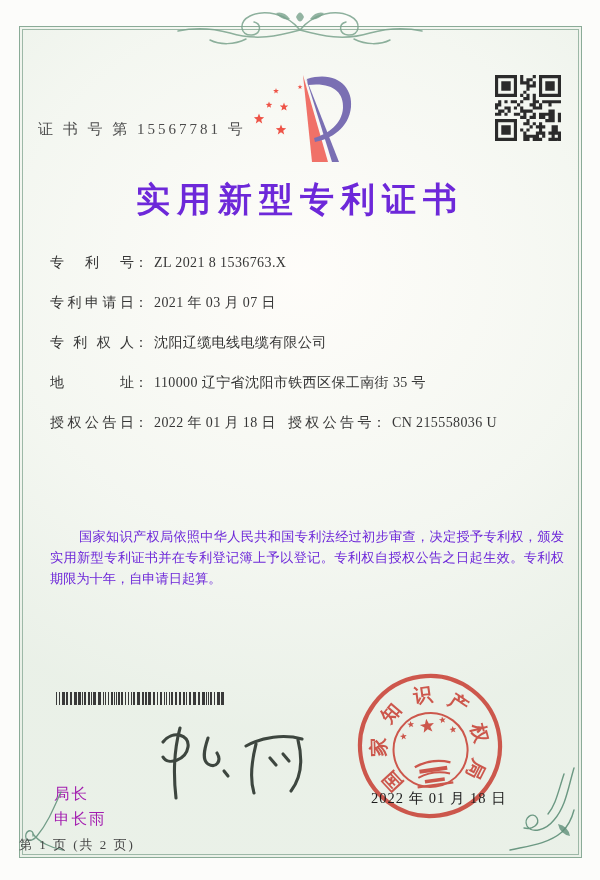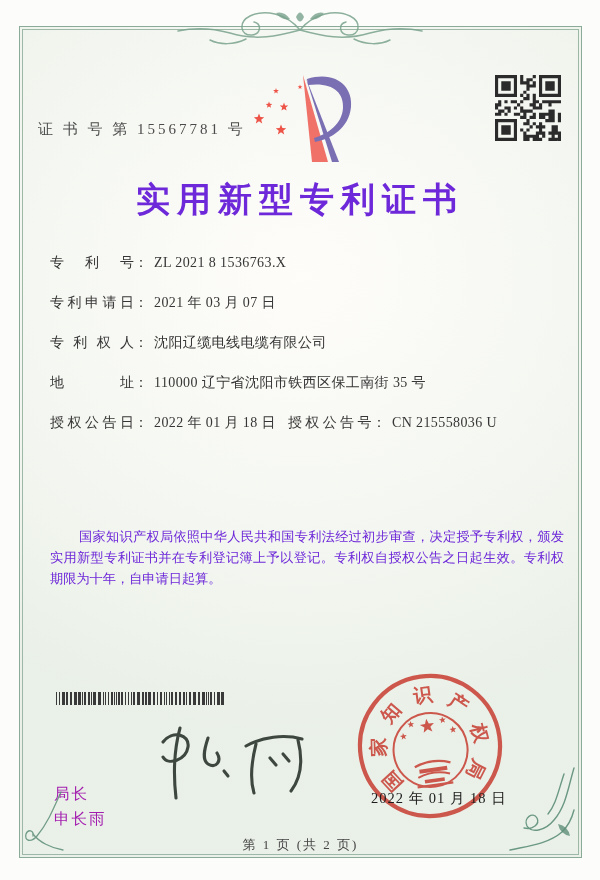--- a/index.html
+++ b/index.html
@@ -45,21 +45,21 @@
   .grant2{margin-left:12px;}
   
   .paras{position:absolute;left:50px;right:36px;top:527px;font-size:13.2px;line-height:1.58;color:#6d28d9;text-align:justify;}
   .paras p{margin:0 0 2px;text-indent:2.2em;}
   
   .barcode{position:absolute;left:56px;top:692px;width:168px;height:13px;}
   .director{position:absolute;left:54px;top:737px;font-size:15.5px;line-height:25px;letter-spacing:2px;color:#a21caf;margin-top:44px;}
   .signature{position:absolute;left:150px;top:714px;width:175px;height:92px;z-index:3;}
   .seal{position:absolute;left:354px;top:670px;width:152px;height:152px;z-index:4;mix-blend-mode:multiply;opacity:.93;}
   .seal-date{position:absolute;left:371px;top:789px;font-size:14.5px;letter-spacing:1px;color:#1c1c1c;z-index:6;white-space:nowrap;}
-  .footer{position:absolute;left:19px;width:563px;top:836px;text-align:center;font-size:13px;letter-spacing:2px;color:#454545;z-index:3;}
+  .footer{position:absolute;left:19px;width:563px;top:836px;font-size:13px;letter-spacing:2px;color:#454545;z-index:3;}
 </style>
 </head>
 <body>
 
 <svg class="flourish-top" viewBox="0 0 272 46">
   <g stroke="#7aa38d" stroke-width="1.5" fill="none" stroke-linecap="round" opacity=".85">
     <g id="fl-right">
       <path d="M136,27 C150,10 172,6 186,13 C198,19 196,33 184,32 C175,31 174,21 182,19"></path>
       <path d="M136,27 C158,33 180,38 206,30 C224,25 240,24 258,28"></path>
       <path d="M190,36 C202,42 216,42 226,37"></path>

